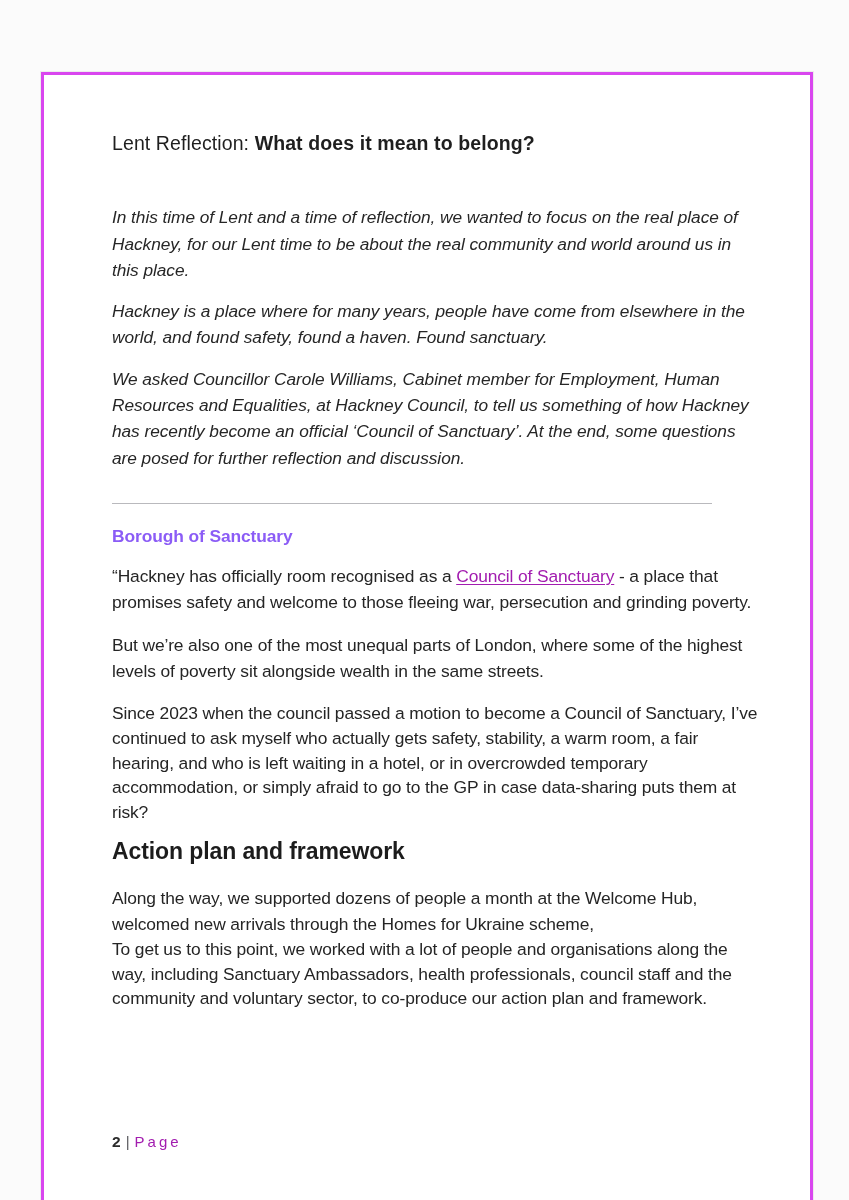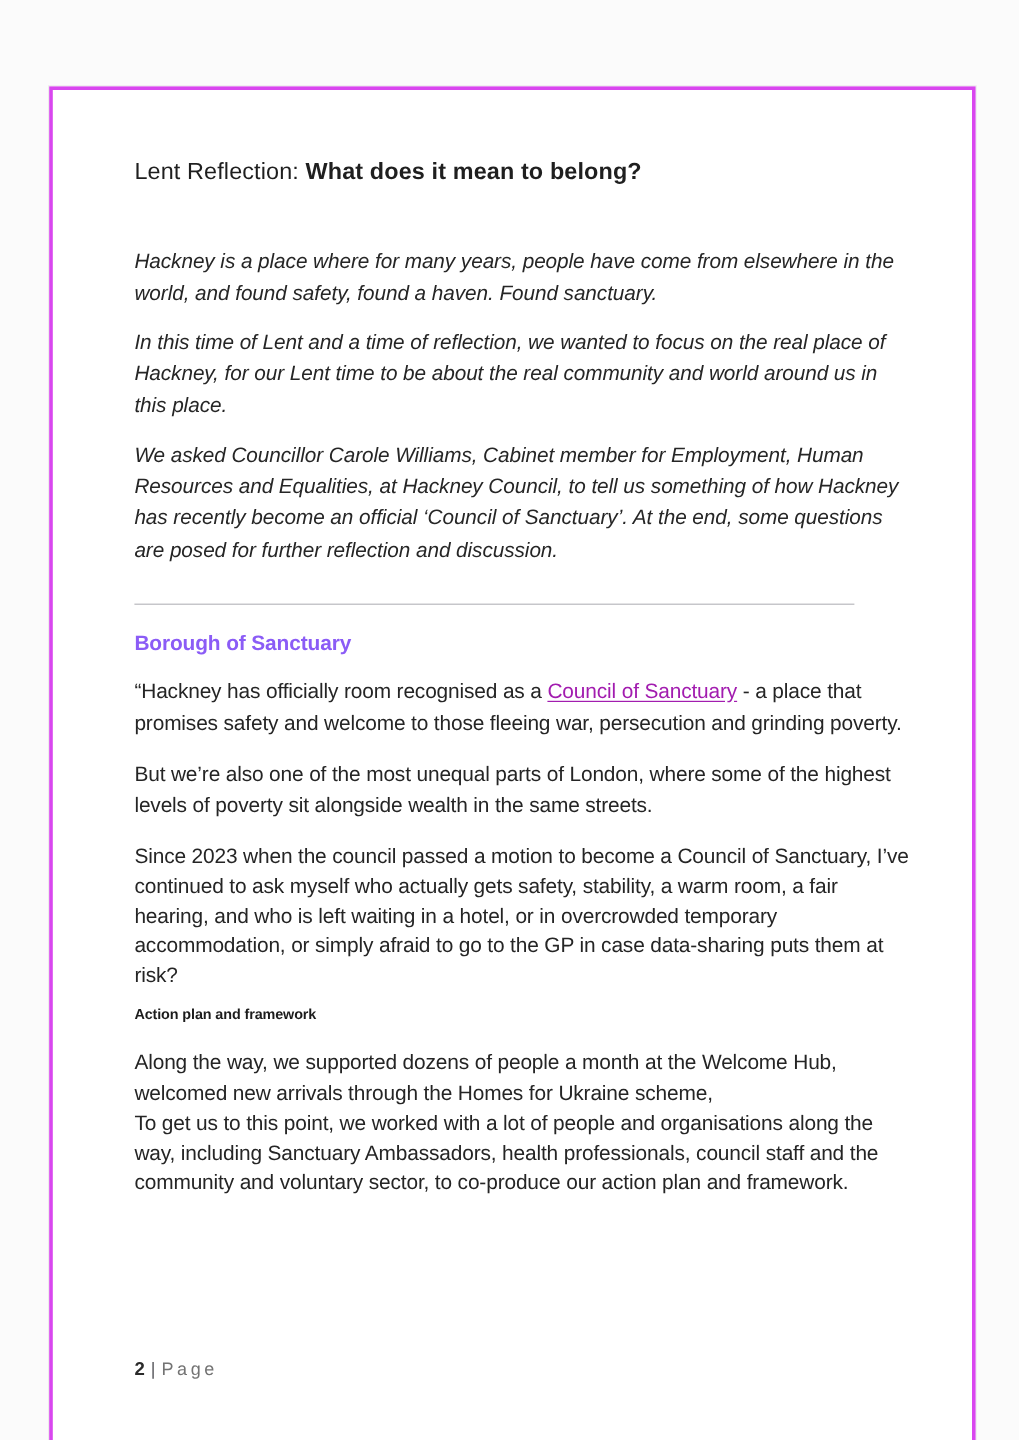--- a/index.html
+++ b/index.html
@@ -103,21 +103,21 @@
     margin-bottom: 13px;
   }
 
   .doc-link {
     color: #a21caf;
     text-decoration: underline;
     text-underline-offset: 2px;
   }
 
   .heading-inline {
-    font-size: 12px;
+    font-size: 23px;
     font-weight: 700;
     color: #1c1c1c;
     margin: 0 0 20px 0;
     letter-spacing: -0.1px;
   }
 
   
   .clipped-para {
     margin-bottom: 0;
   }
@@ -137,36 +137,36 @@
     font-weight: 700;
     color: #2b2b2b;
     font-size: 15.5px;
   }
   .footer-sep {
     color: #5a5a5e;
     margin: 0 3px 0 3px;
   }
   .footer-word {
     letter-spacing: 3px;
-    color: #737373;
+    color: #a21caf;
   }
 </style>
 </head>
 <body>
 
 <div class="scan-sheet">
 
   <div class="page-border">
     <div class="page-inner">
 
       <h1 class="doc-title"><span>Lent Reflection: </span><span class="title-bold">What does it mean to belong?</span></h1>
 
       <div class="intro-block">
+        <p class="intro-para">In this time of Lent and a time of reflection, we wanted to focus on the real place of Hackney, for our Lent time to be about the real community and world around us in this place.</p>
         <p class="intro-para">Hackney is a place where for many years, people have come from elsewhere in the world, and found safety, found a haven. Found sanctuary.</p>
-        <p class="intro-para">In this time of Lent and a time of reflection, we wanted to focus on the real place of Hackney, for our Lent time to be about the real community and world around us in this place.</p>
         <p class="intro-para">We asked Councillor Carole Williams, Cabinet member for Employment, Human Resources and Equalities, at Hackney Council, to tell us something of how Hackney has recently become an official ‘Council of Sanctuary’. At the end, some questions are posed for further reflection and discussion.</p>
       </div>
 
       <hr class="section-divider">
 
       <h2 class="section-heading">Borough of Sanctuary</h2>
 
       <p class="body-para"><span>“Hackney has officially room recognised as a </span><a class="doc-link" href="#">Council of Sanctuary</a><span> - a place that promises safety and welcome to those fleeing war, persecution and grinding poverty.</span></p>
 
       <p class="body-para">But we’re also one of the most unequal parts of London, where some of the highest levels of poverty sit alongside wealth in the same streets.</p>

